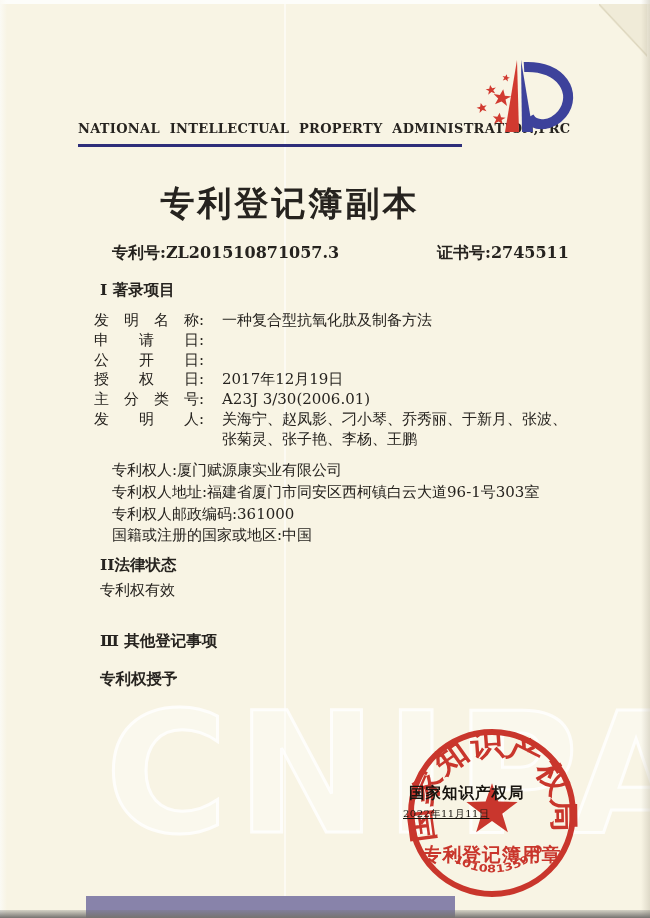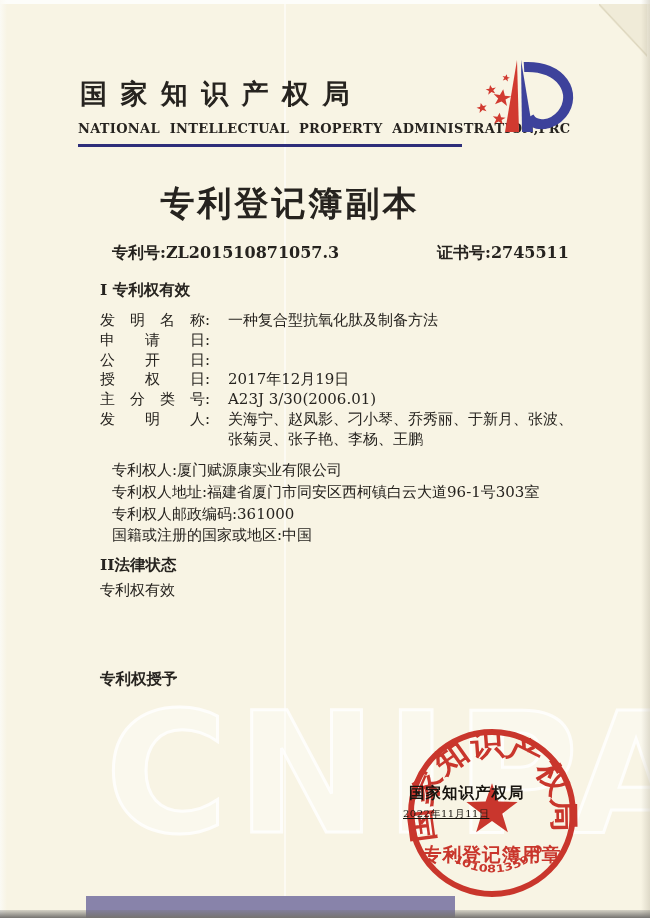--- a/index.html
+++ b/index.html
@@ -38,21 +38,21 @@
   .doc-title{position:absolute;left:0;top:181px;width:580px;text-align:center;z-index:2;
     font-size:34px;font-weight:bold;letter-spacing:3px;margin:0;}
 
   .num-row{position:absolute;left:0;top:243px;width:650px;z-index:2;font-size:16px;font-weight:bold;}
   .num-patent{position:absolute;left:112px;white-space:nowrap;}
   .num-cert{position:absolute;left:437px;white-space:nowrap;}
 
   .sec-heading{position:absolute;left:100px;z-index:2;font-size:15.5px;font-weight:bold;white-space:nowrap;}
   .h1{top:280px;} .h2{top:555px;} .h3{top:631px;}
 
-  .fields{position:absolute;left:100px;top:311px;z-index:2;font-size:15px;line-height:19.8px;}
+  .fields{position:absolute;left:94px;top:311px;z-index:2;font-size:15px;line-height:19.8px;}
   .field-row{white-space:nowrap;display:flex;align-items:flex-start;}
   .field-label{display:inline-block;min-width:112px;white-space:nowrap;}
   .field-value{display:inline-block;margin-left:16px;white-space:pre-line;max-width:360px;}
 
   .patentee{position:absolute;left:100px;top:460px;z-index:2;font-size:15px;line-height:21.8px;margin-left:12px;}
   .patentee div{white-space:nowrap;}
 
   .status-line{position:absolute;left:100px;top:581px;z-index:2;font-size:15px;white-space:nowrap;}
   .grant-title{position:absolute;left:100px;top:669px;z-index:2;font-size:15.5px;font-weight:bold;white-space:nowrap;}
   .grant-line{position:absolute;left:100px;top:691px;z-index:2;font-size:15px;white-space:nowrap;}
@@ -68,21 +68,20 @@
 </style>
 </head>
 <body>
 
 <div class="paper">
 
   <div class="watermark">CNIPA</div>
   <div class="crease"></div>
   <div class="corner-fold"></div>
 
-  <div class="agency-cn">国 家 知 识 产 权 局</div>
   <div class="agency-en">NATIONAL INTELLECTUAL PROPERTY ADMINISTRATION,PRC</div>
   <div class="header-rule"></div>
 
   <div class="logo">
     <svg width="122" height="110" viewBox="0 0 122 110">
       <g fill="#d13a30">
         <path d="M0,-10 L2.9,-3.1 10,-3.1 4.2,1.2 6.9,8.1 0,3.9 -6.9,8.1 -4.2,1.2 -10,-3.1 -2.9,-3.1 Z" transform="translate(40,44) scale(0.38) rotate(12)"></path>
         <path d="M0,-10 L2.9,-3.1 10,-3.1 4.2,1.2 6.9,8.1 0,3.9 -6.9,8.1 -4.2,1.2 -10,-3.1 -2.9,-3.1 Z" transform="translate(25,56) scale(0.52) rotate(-10)"></path>
         <path d="M0,-10 L2.9,-3.1 10,-3.1 4.2,1.2 6.9,8.1 0,3.9 -6.9,8.1 -4.2,1.2 -10,-3.1 -2.9,-3.1 Z" transform="translate(36,64) scale(0.88) rotate(8)"></path>
         <path d="M0,-10 L2.9,-3.1 10,-3.1 4.2,1.2 6.9,8.1 0,3.9 -6.9,8.1 -4.2,1.2 -10,-3.1 -2.9,-3.1 Z" transform="translate(16,74) scale(0.52) rotate(-14)"></path>
@@ -94,21 +93,21 @@
     </svg>
   </div>
 
   <h1 class="doc-title">专利登记簿副本</h1>
 
   <div class="num-row">
     <span class="num-patent"><span>专利号:</span><span>ZL201510871057.3</span></span>
     <span class="num-cert"><span>证书号:</span><span>2745511</span></span>
   </div>
 
-  <div class="sec-heading h1">I 专利权有效</div>
+  <div class="sec-heading h1">I 著录项目</div>
 
   <div class="fields">
     <div class="field-row">
       <span class="field-label">发　明　名　称:</span>
       <span class="field-value">一种复合型抗氧化肽及制备方法</span>
     </div>
     <div class="field-row">
       <span class="field-label">申　　请　　日:</span>
     </div>
     <div class="field-row">
@@ -132,20 +131,21 @@
   <div class="patentee">
     <div>专利权人:厦门赋源康实业有限公司</div>
     <div>专利权人地址:福建省厦门市同安区西柯镇白云大道96-1号303室</div>
     <div>专利权人邮政编码:361000</div>
     <div>国籍或注册的国家或地区:中国</div>
   </div>
 
   <div class="sec-heading h2">II法律状态</div>
   <div class="status-line">专利权有效</div>
 
+  <div class="sec-heading h3">Ⅲ 其他登记事项</div>
   <div class="grant-title">专利权授予</div>
 
   <div class="seal">
     <svg width="180" height="180" viewBox="0 0 200 200">
       <defs>
         <path id="arcTop" d="M 38,130 A 68,68 0 1 1 163,130" fill="none"></path>
         <path id="arcBottom" d="M 40,136 A 75,75 0 0 0 160,136" fill="none"></path>
       </defs>
       <circle cx="100" cy="100" r="90" fill="none" stroke="#c6281f" stroke-width="6.5"></circle>
       <text font-size="33" font-weight="bold" fill="#c6281f" font-family="DejaVu Serif, Liberation Serif, serif">

